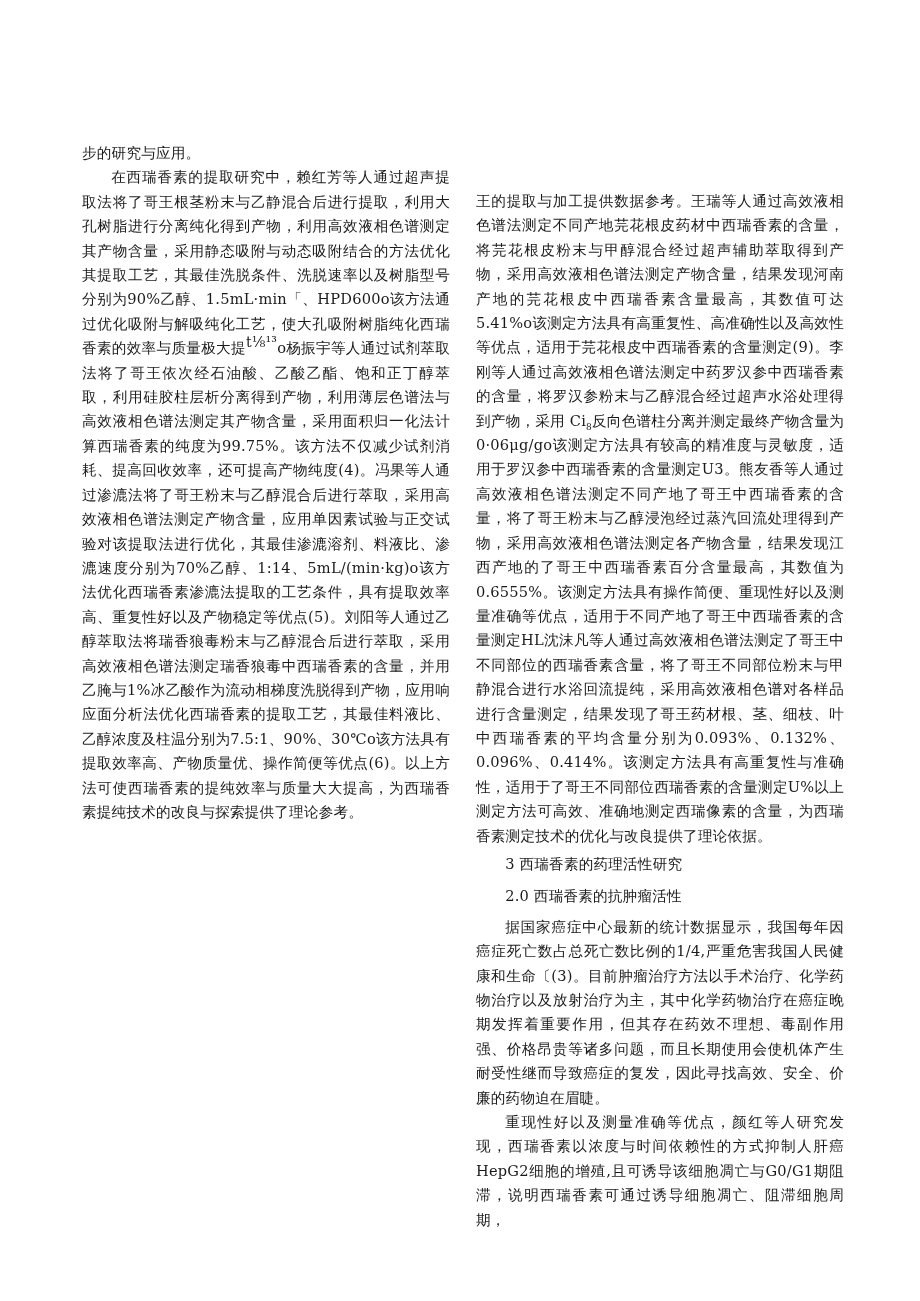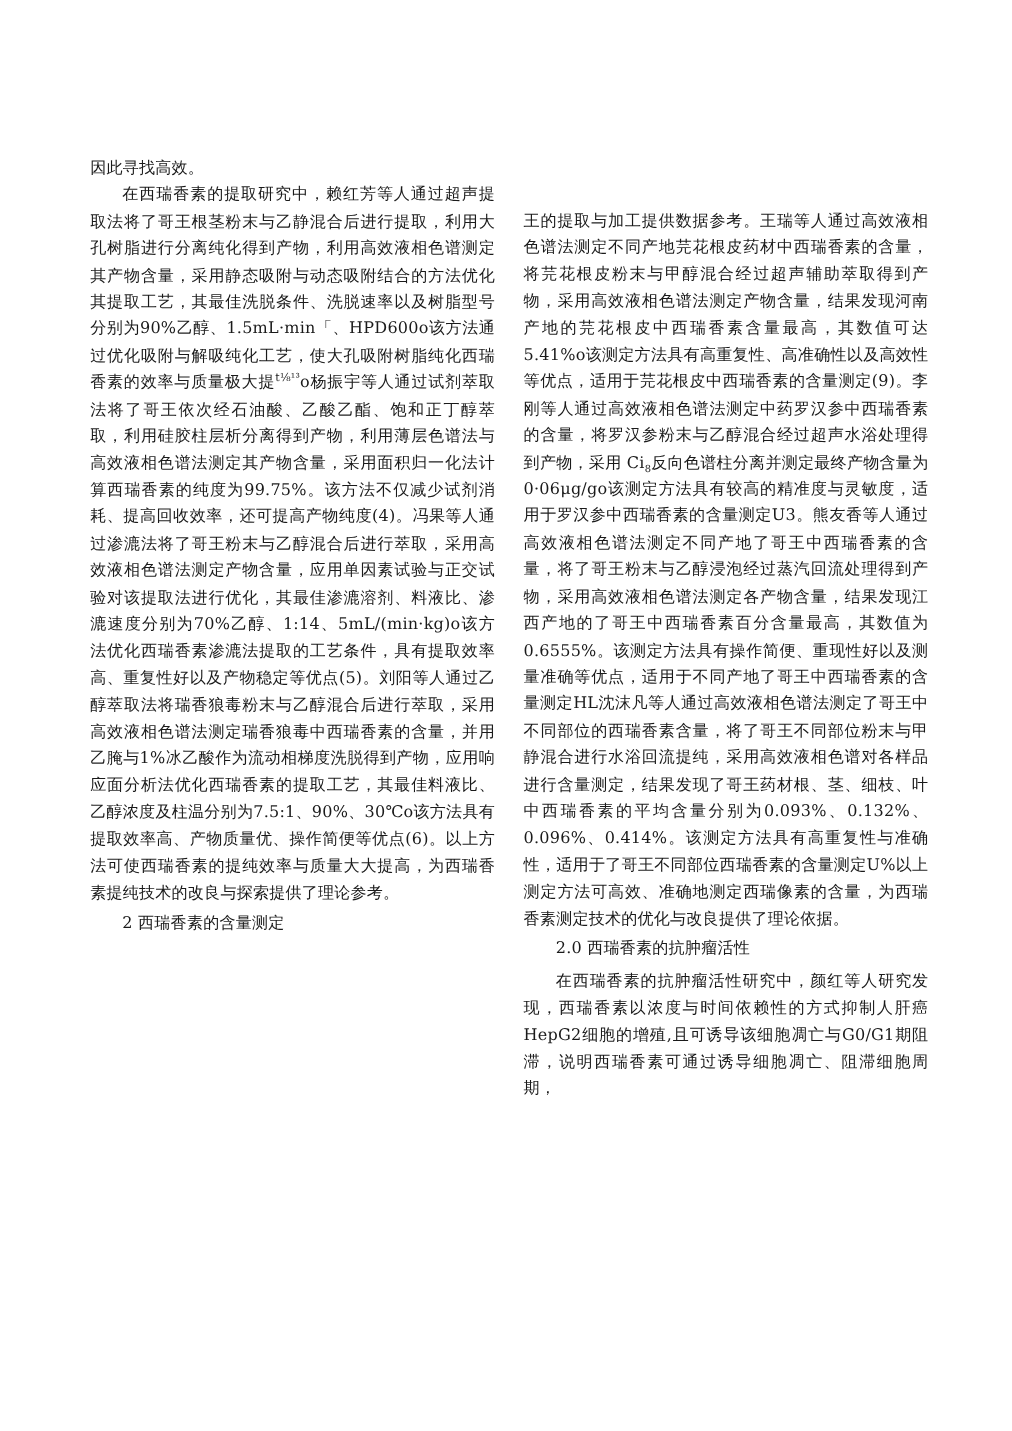--- a/index.html
+++ b/index.html
@@ -7,33 +7,34 @@
          font-family: "DejaVu Serif", "Liberation Serif", serif; color: #1a1a1a; }
   .page { position: absolute; left: 0; top: 0; width: 920px; height: 1301px; background: #fff; }
   .col { position: absolute; top: 141px; width: 368px; font-size: 14.6px; line-height: 24.4px;
          text-align: justify; letter-spacing: 0.2px; }
   .col-left { left: 82px; }
   .col-right { left: 476px; margin-top: 48px; }
   .col p { margin: 0; text-indent: 2em; }
   .col p.cont { text-indent: 0; }
   .col .heading { margin: 0; text-indent: 2em; line-height: 24.4px; padding: 4px 0 6px 0; }
   .col .heading.sub { padding-top: 2px; }
-  sup { font-size: 10px; line-height: 0; }
+  sup { font-size: 14px; line-height: 0; }
   sub { font-size: 9px; line-height: 0; }
 </style>
 </head>
 <body>
 
 <div class="page">
 
   <div class="col col-left">
-    <p class="cont">因此寻找高效。</p>
+    <p class="cont">步的研究与应用。</p>
     <p><span>在西瑞香素的提取研究中，赖红芳等人通过超声提取法将了哥王根茎粉末与乙静混合后进行提取，利用大孔树脂进行分离纯化得到产物，利用高效液相色谱测定其产物含量，采用静态吸附与动态吸附结合的方法优化其提取工艺，其最佳洗脱条件、洗脱速率以及树脂型号分别为90%乙醇、1.5mL·min「、HPD600o该方法通过优化吸附与解吸纯化工艺，使大孔吸附树脂纯化西瑞香素的效率与质量极大提</span><sup>t⅛¹³</sup><span>o杨振宇等人通过试剂萃取法将了哥王依次经石油酸、乙酸乙酯、饱和正丁醇萃取，利用硅胶柱层析分离得到产物，利用薄层色谱法与高效液相色谱法测定其产物含量，采用面积归一化法计算西瑞香素的纯度为99.75%。该方法不仅减少试剂消耗、提高回收效率，还可提高产物纯度(4)。冯果等人通过渗漉法将了哥王粉末与乙醇混合后进行萃取，采用高效液相色谱法测定产物含量，应用单因素试验与正交试验对该提取法进行优化，其最佳渗漉溶剂、料液比、渗漉速度分别为70%乙醇、1:14、5mL/(min·kg)o该方法优化西瑞香素渗漉法提取的工艺条件，具有提取效率高、重复性好以及产物稳定等优点(5)。刘阳等人通过乙醇萃取法将瑞香狼毒粉末与乙醇混合后进行萃取，采用高效液相色谱法测定瑞香狼毒中西瑞香素的含量，并用乙腌与1%冰乙酸作为流动相梯度洗脱得到产物，应用响应面分析法优化西瑞香素的提取工艺，其最佳料液比、乙醇浓度及柱温分别为7.5:1、90%、30℃o该方法具有提取效率高、产物质量优、操作简便等优点(6)。以上方法可使西瑞香素的提纯效率与质量大大提高，为西瑞香素提纯技术的改良与探索提供了理论参考。</span></p>
-    <div class="heading">2 西瑞香素的含量测定</div>
   </div>
 
   <div class="col col-right">
     <p class="cont"><span>王的提取与加工提供数据参考。王瑞等人通过高效液相色谱法测定不同产地芫花根皮药材中西瑞香素的含量，将芫花根皮粉末与甲醇混合经过超声辅助萃取得到产物，采用高效液相色谱法测定产物含量，结果发现河南产地的芫花根皮中西瑞香素含量最高，其数值可达5.41%o该测定方法具有高重复性、高准确性以及高效性等优点，适用于芫花根皮中西瑞香素的含量测定(9)。李刚等人通过高效液相色谱法测定中药罗汉参中西瑞香素的含量，将罗汉参粉末与乙醇混合经过超声水浴处理得到产物，采用</span> <span>Ci</span><sub>8</sub><span>反向色谱柱分离并测定最终产物含量为0·06μg/go该测定方法具有较高的精准度与灵敏度，适用于罗汉参中西瑞香素的含量测定U3。熊友香等人通过高效液相色谱法测定不同产地了哥王中西瑞香素的含量，将了哥王粉末与乙醇浸泡经过蒸汽回流处理得到产物，采用高效液相色谱法测定各产物含量，结果发现江西产地的了哥王中西瑞香素百分含量最高，其数值为0.6555%。该测定方法具有操作简便、重现性好以及测量准确等优点，适用于不同产地了哥王中西瑞香素的含量测定HL沈沫凡等人通过高效液相色谱法测定了哥王中不同部位的西瑞香素含量，将了哥王不同部位粉末与甲静混合进行水浴回流提纯，采用高效液相色谱对各样品进行含量测定，结果发现了哥王药材根、茎、细枝、叶中西瑞香素的平均含量分别为0.093%、0.132%、0.096%、0.414%。该测定方法具有高重复性与准确性，适用于了哥王不同部位西瑞香素的含量测定U%以上测定方法可高效、准确地测定西瑞像素的含量，为西瑞香素测定技术的优化与改良提供了理论依据。</span></p>
+    <div class="heading">3 西瑞香素的药理活性研究</div>
     <div class="heading sub">2.0  西瑞香素的抗肿瘤活性</div>
-    <p>在西瑞香素的抗肿瘤活性研究中，颜红等人研究发现，西瑞香素以浓度与时间依赖性的方式抑制人肝癌HepG2细胞的增殖,且可诱导该细胞凋亡与G0/G1期阻滞，说明西瑞香素可通过诱导细胞凋亡、阻滞细胞周期，</p>
+    <p>据国家癌症中心最新的统计数据显示，我国每年因癌症死亡数占总死亡数比例的1/4,严重危害我国人民健康和生命〔(3)。目前肿瘤治疗方法以手术治疗、化学药物治疗以及放射治疗为主，其中化学药物治疗在癌症晚期发挥着重要作用，但其存在药效不理想、毒副作用强、价格昂贵等诸多问题，而且长期使用会使机体产生耐受性继而导致癌症的复发，因此寻找高效、安全、价廉的药物迫在眉睫。</p>
+    <p>重现性好以及测量准确等优点，颜红等人研究发现，西瑞香素以浓度与时间依赖性的方式抑制人肝癌HepG2细胞的增殖,且可诱导该细胞凋亡与G0/G1期阻滞，说明西瑞香素可通过诱导细胞凋亡、阻滞细胞周期，</p>
   </div>
 
 </div>
 
 </body></html>

